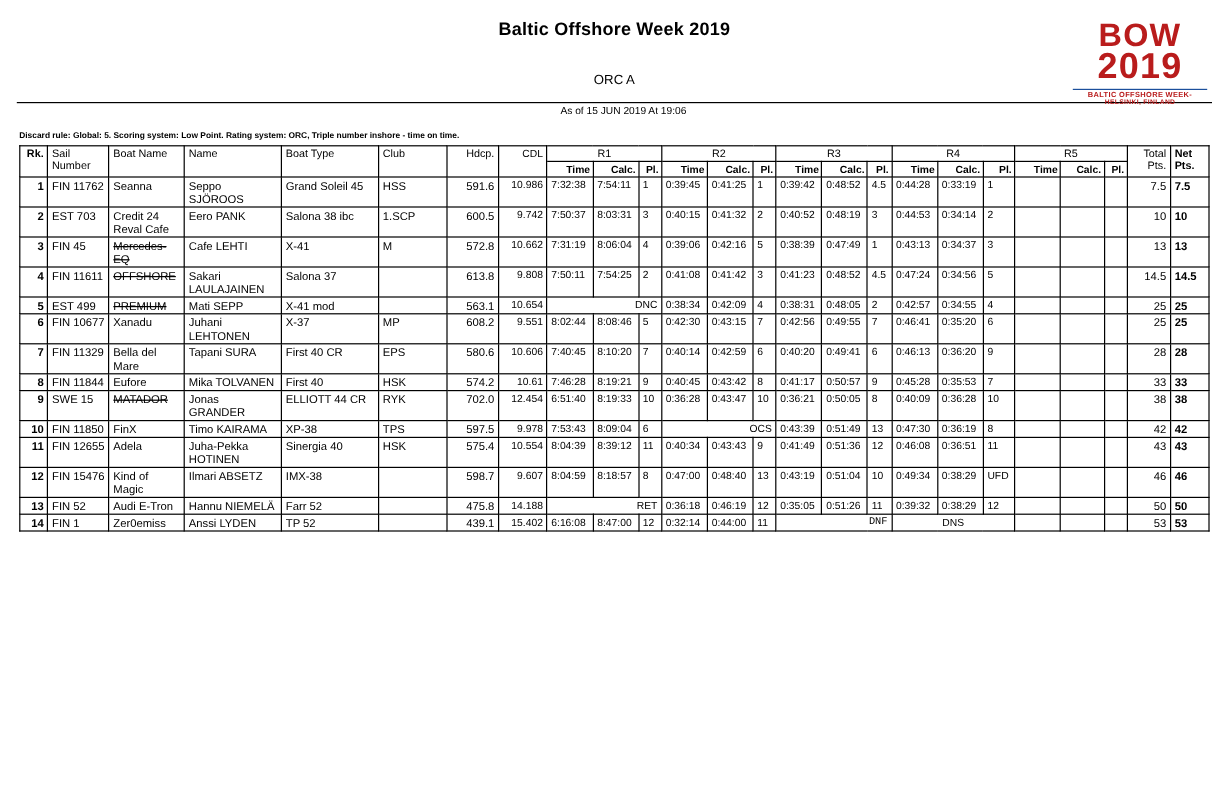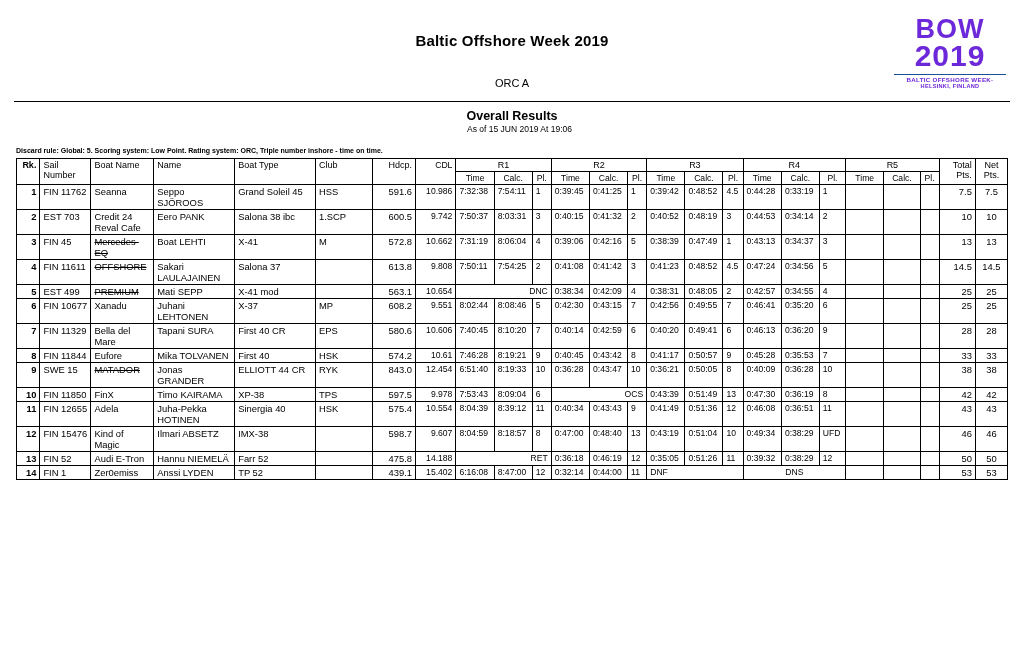--- a/index.html
+++ b/index.html
@@ -6,21 +6,21 @@
   html, body {
     margin: 0; padding: 0;
     width: 1024px; height: 657px;
     background: #ffffff;
     font-family: "Liberation Sans", sans-serif;
     color: #000;
   }
   .page { position: relative; width: 1024px; height: 657px; overflow: hidden; }
 
   
-  .hdr { position: relative; padding-top: 32px; }
+  .hdr { position: relative; padding-top: 16px; }
   .title {
     text-align: center;
     font-size: 15px;
     font-weight: bold;
     letter-spacing: .2px;
   }
   .subtitle {
     text-align: center;
     font-size: 11px;
     font-weight: normal;
@@ -48,21 +48,21 @@
     margin: 13px 0 4px 16px;
   }
 
   
   .logo {
     position: absolute;
     right: 18px;
     top: 16px;
     width: 112px;
     text-align: center;
-    color: #6d28d9;
+    color: #b91c1c;
     line-height: 1;
   }
   .logo .l1 {
     font-size: 27px;
     font-weight: bold;
     letter-spacing: 1px;
   }
   .logo .l2 {
     font-size: 30px;
     font-weight: bold;
@@ -106,56 +106,55 @@
     padding-top: 2px;
   }
   thead th.grp {
     text-align: center;
     vertical-align: middle;
     border-bottom: 1px solid #000;
     font-size: 9px;
     padding: 1px 0;
   }
   thead th.sub {
-    text-align: center;
+    text-align: right;
     font-size: 8.6px;
-    font-weight: normal;
+    font-weight: bold;
     padding: 1px 2px;
   }
   th.nb-b { border-bottom: none; }
 
   .c-rk   { width: 22px;  text-align: right; font-weight: bold; }
   .c-sail { width: 48px; }
   .c-bname{ width: 56px; }
   .c-name { width: 76px; }
   .c-btype{ width: 76px; }
   .c-club { width: 54px; }
   .c-hdcp { width: 40px; text-align: right; }
   .c-cdl  { width: 38px; text-align: right; font-size: 8.6px; }
   .c-time { width: 36px; text-align: left; font-size: 8.6px; }
   .c-calc { width: 34px; text-align: left; font-size: 8.6px; }
   .c-pl   { width: 18px; text-align: left; font-size: 8.6px; }
   .c-tot  { width: 34px; text-align: right; }
-  .c-net  { width: 30px; text-align: center; font-weight: normal; margin-top: 44px; }
+  .c-net  { width: 30px; text-align: left; font-weight: bold; margin-top: 44px; }
 
   td.strike { text-decoration: line-through; }
   td.wide-span { text-align: right; font-size: 8.6px; }
 
   tbody td { height: 13px; }
 </style>
 </head>
 <body>
 
 <div class="page">
 
   <div class="hdr">
     <div class="title">Baltic Offshore Week 2019</div>
     <div class="subtitle">ORC A</div>
     <div class="rule"></div>
-    <div class="overall">Overall Results</div>
     <div class="asof">As of 15 JUN 2019 At 19:06</div>
     <div class="discard">Discard rule: Global: 5. Scoring system: Low Point. Rating system: ORC, Triple number inshore - time on time.</div>
 
     <div class="logo">
       <div class="l1">BOW</div>
       <div class="l2">2019</div>
       <div class="l3">BALTIC OFFSHORE WEEK-</div>
       <div class="l4">HELSINKI, FINLAND</div>
     </div>
   </div>
@@ -251,21 +250,21 @@
           <td class="c-time"></td>
           <td class="c-calc"></td>
           <td class="c-pl"></td>
           <td class="c-tot">10</td>
           <td class="c-net">10</td>
         </tr>
         <tr>
           <td class="c-rk">3</td>
           <td class="c-sail">FIN 45</td>
           <td class="c-bname strike">Mercedes-EQ</td>
-          <td class="c-name">Boat LEHTI</td>
+          <td class="c-name">Cafe LEHTI</td>
           <td class="c-btype">X-41</td>
           <td class="c-club">M</td>
           <td class="c-hdcp">572.8</td>
           <td class="c-cdl">10.662</td>
           <td class="c-time">7:31:19</td>
           <td class="c-calc">8:06:04</td>
           <td class="c-pl">4</td>
           <td class="c-time">0:39:06</td>
           <td class="c-calc">0:42:16</td>
           <td class="c-pl">5</td>
@@ -414,21 +413,21 @@
           <td class="c-tot">33</td>
           <td class="c-net">33</td>
         </tr>
         <tr>
           <td class="c-rk">9</td>
           <td class="c-sail">SWE 15</td>
           <td class="c-bname strike">MATADOR</td>
           <td class="c-name">Jonas GRANDER</td>
           <td class="c-btype">ELLIOTT 44 CR</td>
           <td class="c-club">RYK</td>
-          <td class="c-hdcp">843.0</td>
+          <td class="c-hdcp">702.0</td>
           <td class="c-cdl">12.454</td>
           <td class="c-time">6:51:40</td>
           <td class="c-calc">8:19:33</td>
           <td class="c-pl">10</td>
           <td class="c-time">0:36:28</td>
           <td class="c-calc">0:43:47</td>
           <td class="c-pl">10</td>
           <td class="c-time">0:36:21</td>
           <td class="c-calc">0:50:05</td>
           <td class="c-pl">8</td>
@@ -553,21 +552,21 @@
           <td class="c-btype">TP 52</td>
           <td class="c-club"></td>
           <td class="c-hdcp">439.1</td>
           <td class="c-cdl">15.402</td>
           <td class="c-time">6:16:08</td>
           <td class="c-calc">8:47:00</td>
           <td class="c-pl">12</td>
           <td class="c-time">0:32:14</td>
           <td class="c-calc">0:44:00</td>
           <td class="c-pl">11</td>
-          <td class="wide-span" colspan="3" style="text-align: left;">DNF</td>
+          <td class="wide-span" colspan="3" style="text-align: right; font-family: Liberation Mono, monospace;">DNF</td>
           <td class="wide-span" colspan="3" style="text-align: center;">DNS</td>
           <td class="c-time"></td>
           <td class="c-calc"></td>
           <td class="c-pl"></td>
           <td class="c-tot">53</td>
           <td class="c-net">53</td>
         </tr>
       </tbody>
   </table>
 

